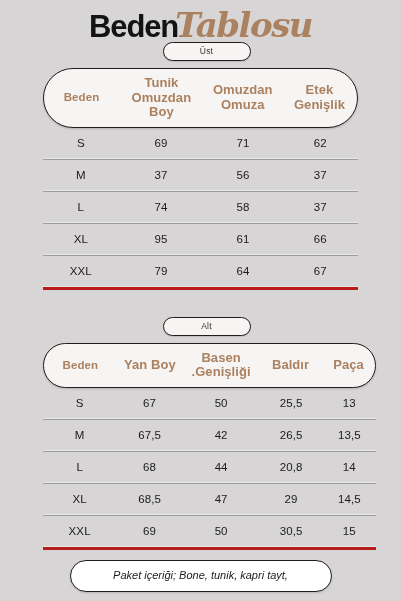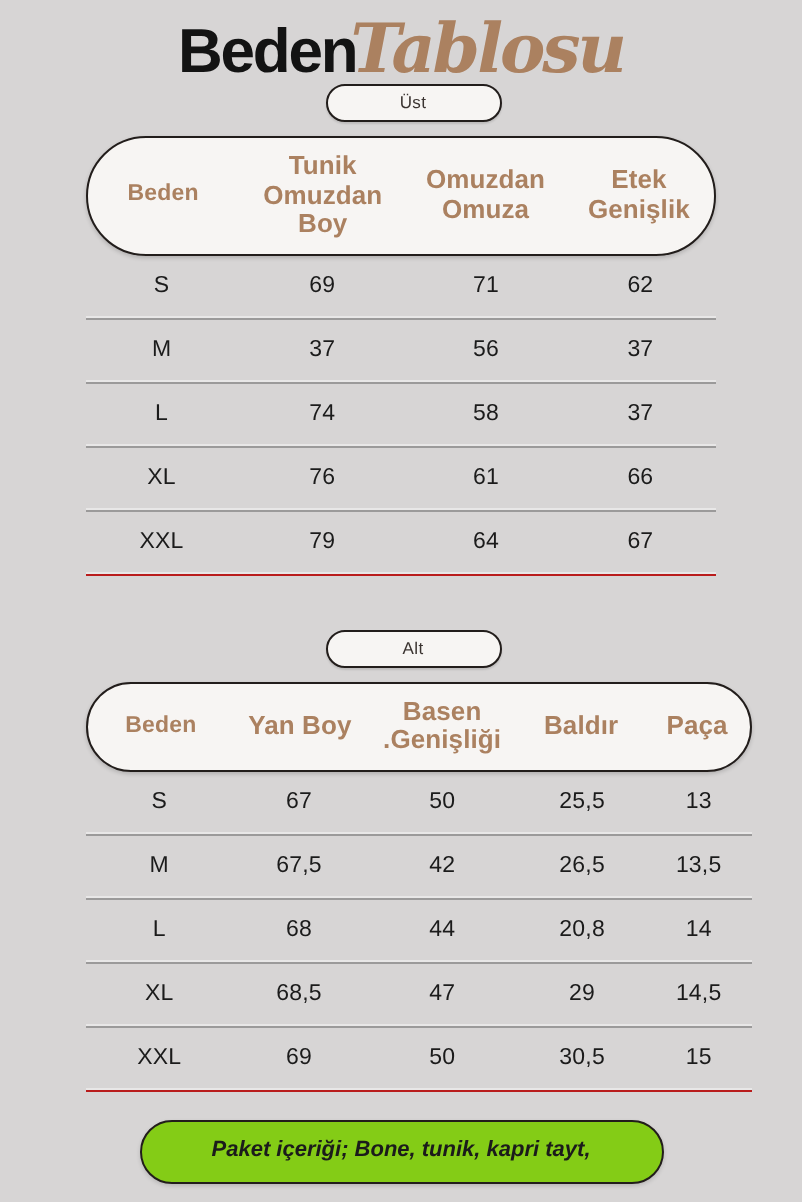--- a/index.html
+++ b/index.html
@@ -97,45 +97,44 @@
   .body-table td {
     text-align: center;
     color: #1b1b1b;
     font-size: 11.5px;
     padding: 9.5px 2px;
     border-bottom: 1px solid #9b9a9a;
     box-shadow: inset 0 -2px 0 -1px #e8e7e7;
     letter-spacing: .1px;
   }
   .body-table tr:last-child td {
-    border-bottom: 1px solid #b91c1c;
+    border-bottom: 3px solid #b91c1c;
   }
 
   
   .footer-wrap {
     position: absolute;
     left: 0;
     right: 0;
     bottom: 9px;
     display: flex;
     justify-content: center;
   }
   .footer-note {
     border: 1.5px solid #221d1b;
-    background: #84cc16;
+    background: #ffffff;
     border-radius: 30px;
     width: 236px;
     padding: 7px 12px 8px;
     text-align: center;
     font-style: italic;
     font-size: 11px;
     line-height: 1.35;
     color: #1b1b1b;
     box-shadow: 0 1px 2px rgba(0,0,0,.15);
-    font-weight: bold;
   }
   .spacer-mid { height: 27px; }
 </style>
 </head>
 <body>
 
 <div class="title-wrap">
   <span class="title-bold">Beden</span><span class="title-script">Tablosu</span>
 </div>
 
@@ -172,21 +171,21 @@
       <td>37</td>
     </tr>
     <tr>
       <td>L</td>
       <td>74</td>
       <td>58</td>
       <td>37</td>
     </tr>
     <tr>
       <td>XL</td>
-      <td>76</td>
+      <td>95</td>
       <td>61</td>
       <td>66</td>
     </tr>
     <tr>
       <td>XXL</td>
       <td>79</td>
       <td>64</td>
       <td>67</td>
     </tr>
   </tbody>

